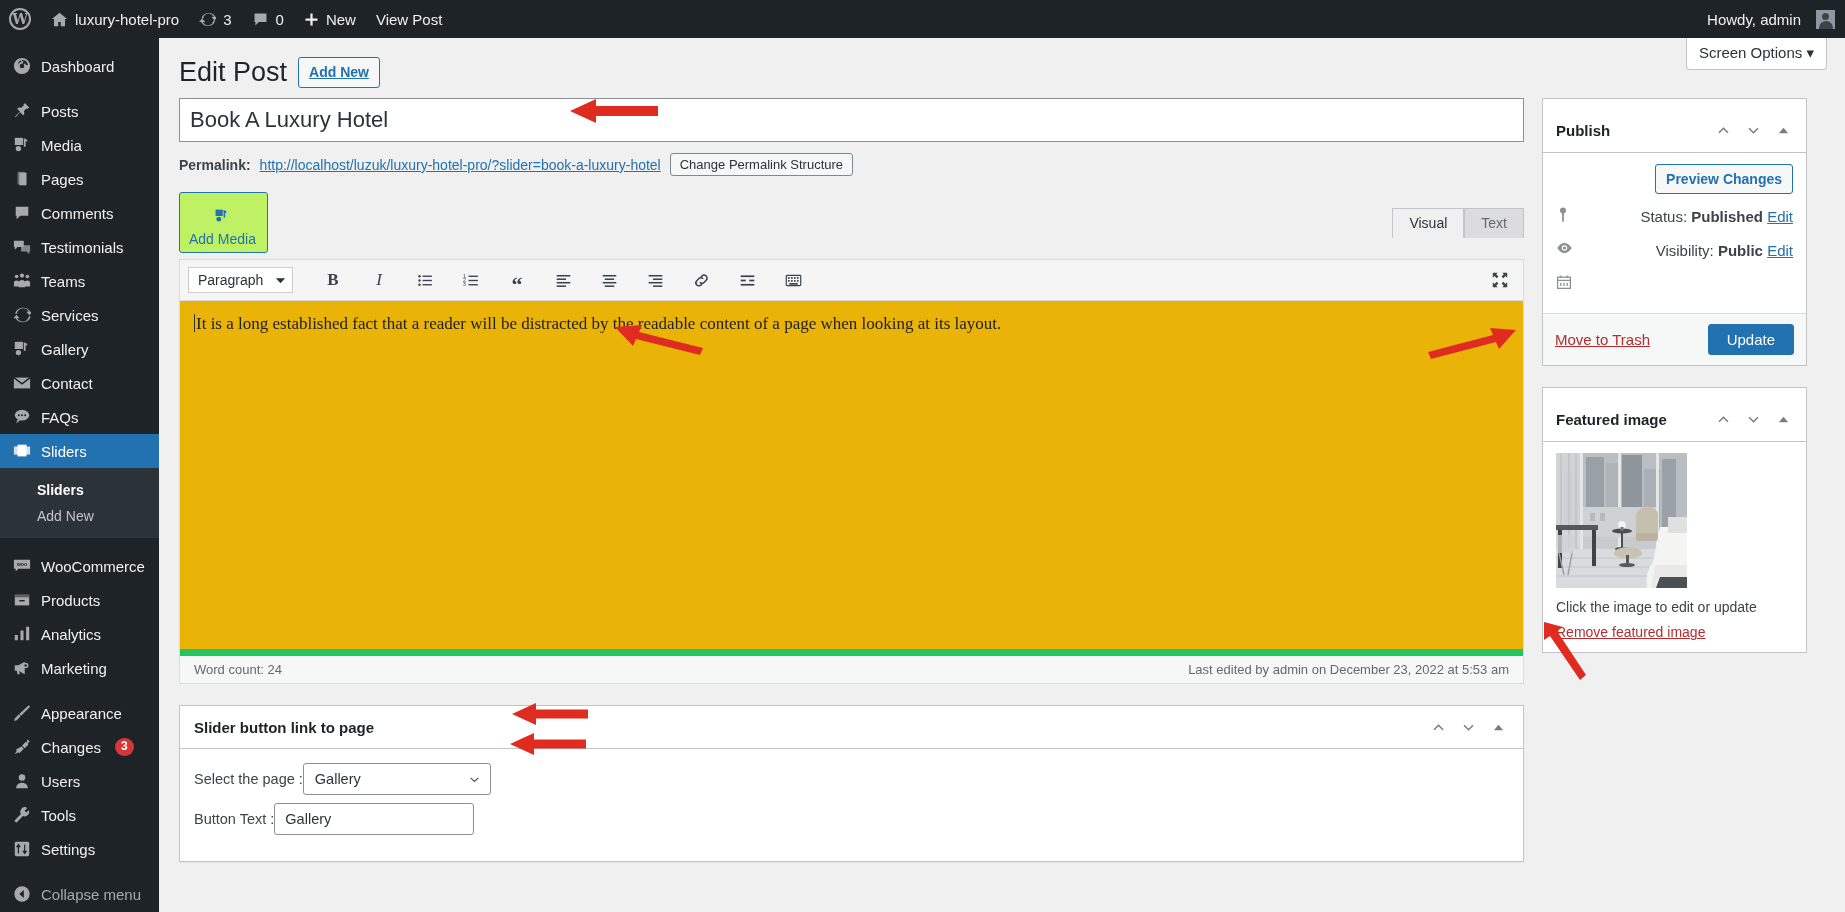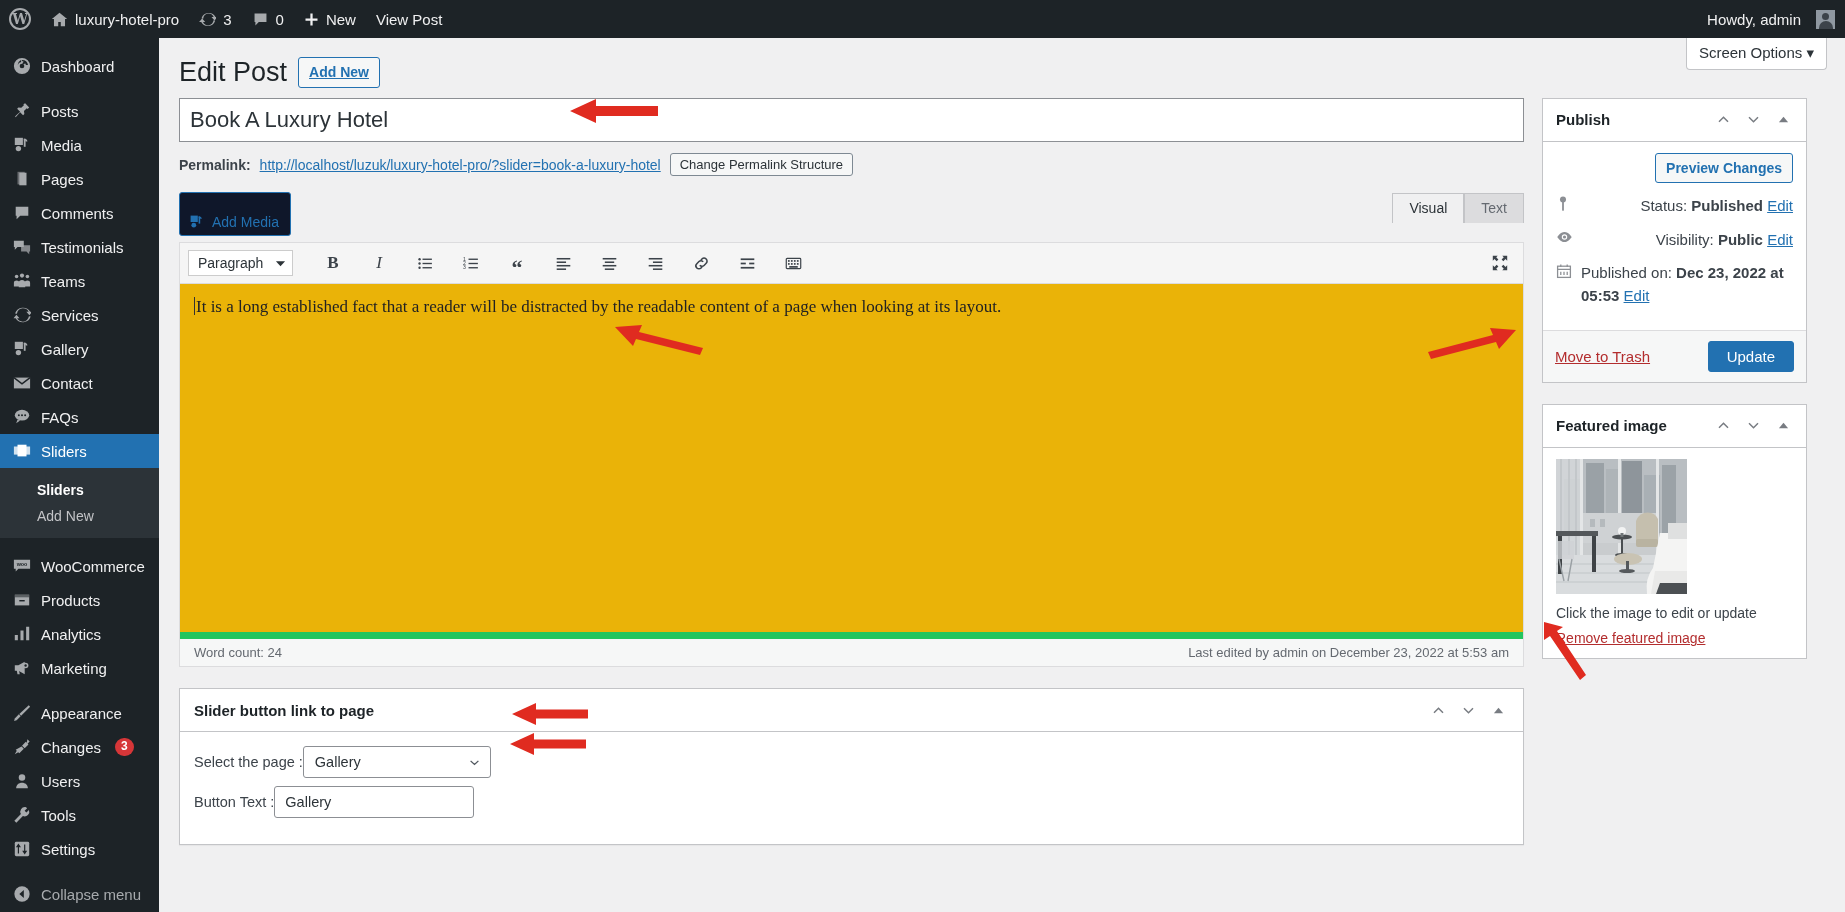--- a/index.html
+++ b/index.html
@@ -144,32 +144,32 @@
     display: flex; align-items: center; gap: 9px;
     font-size: 14px; margin-top: 11px; color: #3c434a;
   }
   .permalink-row b { font-weight: 700; }
   .permalink-link { color: #2271b1; text-decoration: underline; }
 
   
   .media-buttons { margin-top: 16px; }
   .add-media-btn {
     display: inline-flex; align-items: center; gap: 7px;
-    background: #0f172a; border: 1px solid #2271b1; color: #2271b1;
-    border-radius: 3px; padding: 21px 11px 5px 9px; font-size: 14px;
-    cursor: pointer; font-weight: 400;
+    background: #bef264; border: 1px solid #2271b1; color: #2271b1;
+    border-radius: 3px; padding: 15px 11px 5px 9px; font-size: 14px;
+    cursor: pointer; font-weight: 400; flex-direction: column;
   }
   .editor-tabs {
     float: right; display: flex; align-items: flex-end; gap: 0;
     margin-top: 16px;
   }
   .ed-tab {
     border: 1px solid #c3c4c7; border-bottom: none;
     background: #dcdcde; color: #646970; padding: 6px 16px 7px 16px;
-    font-size: 14px; cursor: pointer; position: relative; top: 1px;
+    font-size: 14px; cursor: pointer; position: relative; top: 16px;
   }
   .ed-tab.active { background: #f0f0f1; color: #2c3338; }
 
   
   .editor-wrap { clear: both; border: 1px solid #dcdcde; background: #fff; margin-top: 6px; }
   .mce-toolbar {
     background: #f5f5f5; border-bottom: 1px solid #dcdcde;
     display: flex; align-items: center; padding: 6px 8px; gap: 16px;
     min-height: 39px;
   }
@@ -230,21 +230,21 @@
   .txt-box {
     border: 1px solid #8c8f94; background: #fff; height: 32px; width: 200px;
     padding: 0 10px; font-size: 14.5px; color: #2c3338; border-radius: 3px;
     font-family: "Liberation Sans", sans-serif; outline: none;
   }
 
   
   .sidebox { background: #fff; border: 1px solid #c3c4c7; margin-bottom: 21px; }
   .sb-head {
     display: flex; align-items: center; justify-content: space-between;
-    border-bottom: 1px solid #c3c4c7; padding: 8px 10px 10px 13px;
+    border-bottom: 1px solid #c3c4c7; padding: 19px 10px 10px 13px;
   }
   .sb-title { font-size: 15px; font-weight: 700; color: #1d2327; }
   .sb-body { padding: 11px 13px 12px 13px; }
   .preview-row { display: flex; justify-content: flex-end; margin-bottom: 12px; }
   .misc-row {
     display: flex; align-items: flex-start; gap: 8px;
     font-size: 15px; margin-bottom: 11px; color: #3c434a; line-height: 1.5; justify-content: space-between;
   }
   .misc-ico { flex: 0 0 17px; color: #8c8f94; padding-top: 1px; }
   .lnk { color: #2271b1; text-decoration: underline; cursor: pointer; }
@@ -810,25 +810,20 @@
             </span>
           </div>
 
           <div class="misc-row">
             <span class="misc-ico">
               <svg class="icn" width="16" height="16" viewBox="0 0 20 20" fill="none" stroke="#8c8f94" stroke-width="1.6">
                   <rect x="2" y="4" width="16" height="14"></rect>
                   <path d="M2 8h16M6 2v3M14 2v3M6 11v4M10 11v4M14 11v4"></path>
                 </svg>
             </span>
-            <span>
-              <span>Published on:</span>
-              <b>Dec 23, 2022 at 05:53</b>
-              <a class="lnk" href="#">Edit</a>
-            </span>
           </div>
         </div>
         <div class="sb-footer">
           <a class="lnk-red" href="#">Move to Trash</a>
           <button class="btn-primary">Update</button>
         </div>
       </div>
 
       <div class="sidebox">
         <div class="sb-head">

